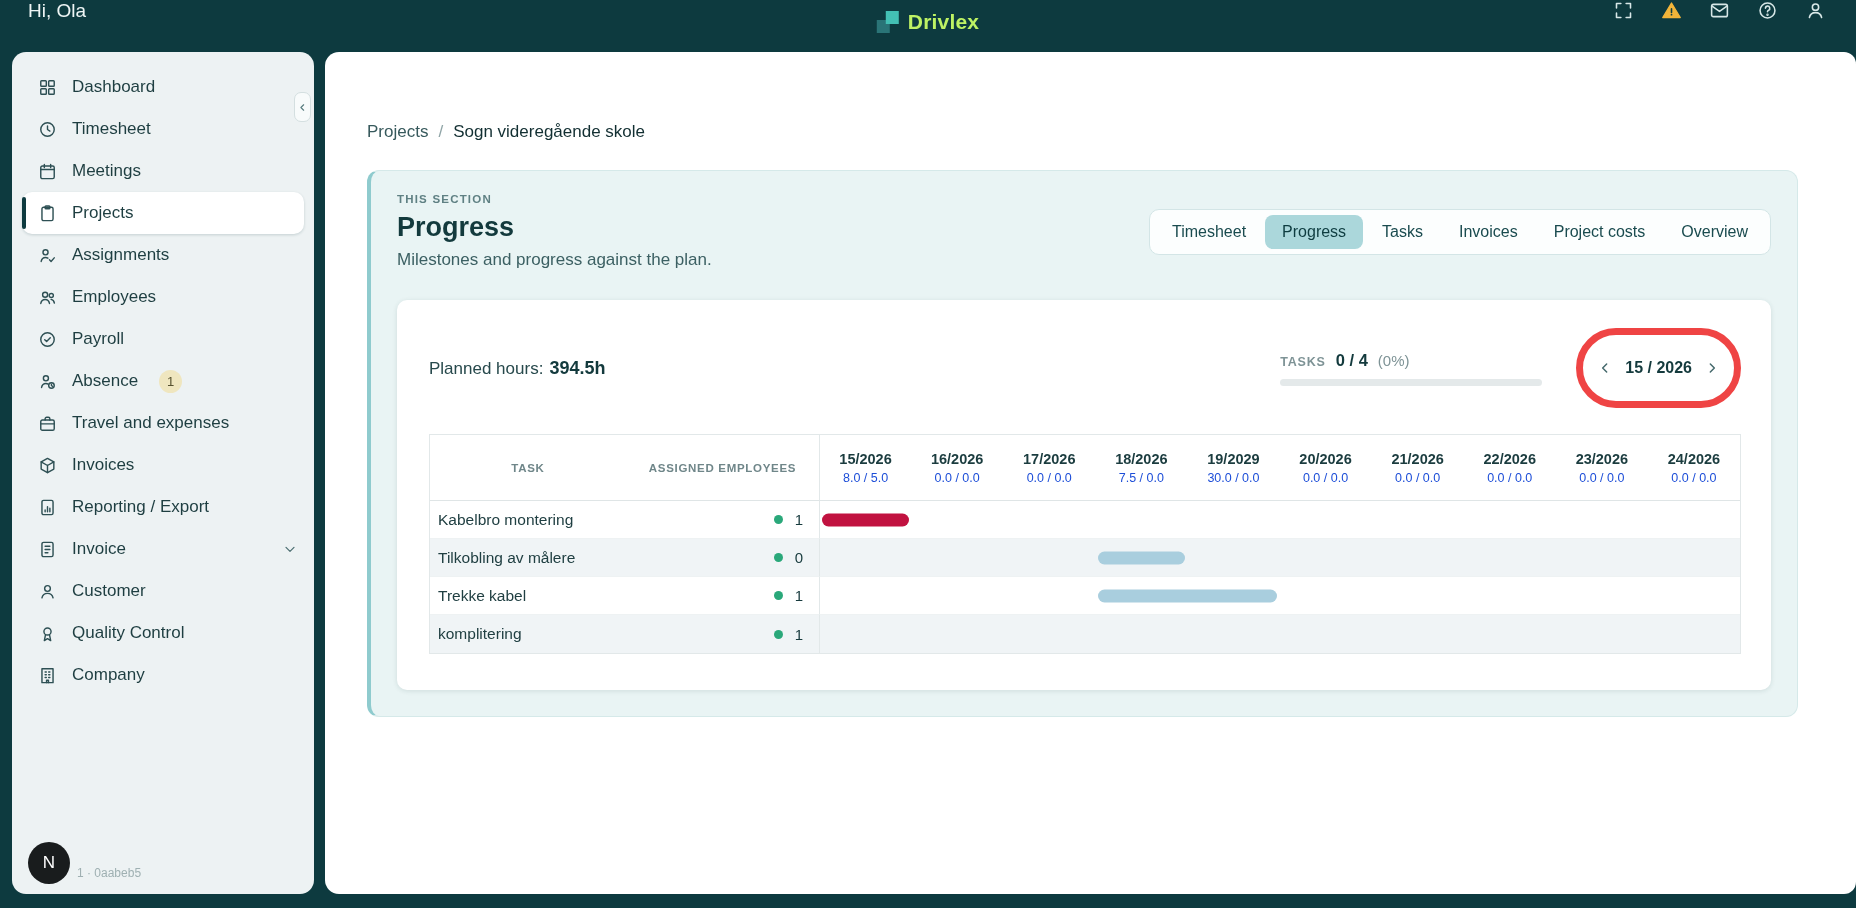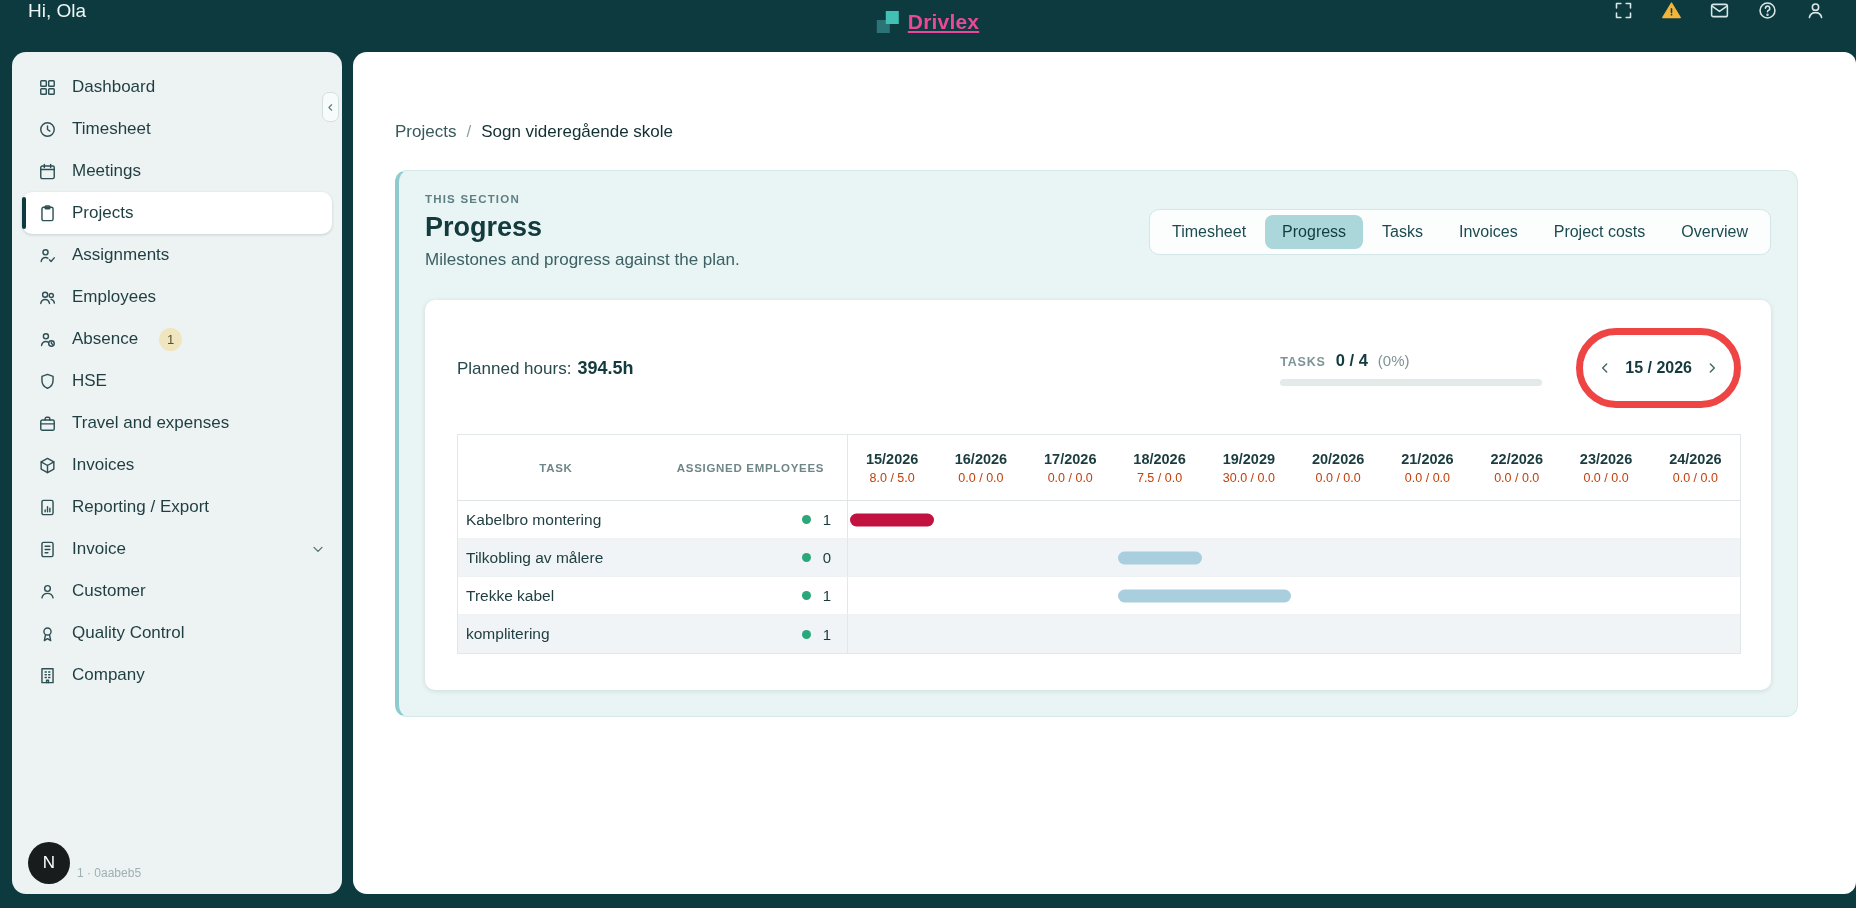--- a/index.html
+++ b/index.html
@@ -12,30 +12,30 @@
   }
   .screen { width:1856px; height:908px; display:flex; flex-direction:column; }
 
   
   .topbar { height:44px; flex-shrink:0; display:flex; align-items:flex-start; padding:0 30px 0 28px; color:#e9f2f2; position:relative; }
   .greeting { font-size:19px; color:#eef5f5; }
   .brand { position:absolute; left:50%; top:50%; transform:translate(-50%,-50%); display:flex; align-items:center; gap:9px; }
   .logo-mark { width:22px; height:22px; position:relative; }
   .logo-sq1 { position:absolute; left:0; bottom:0; width:13px; height:13px; background:#2a7477; }
   .logo-sq2 { position:absolute; right:0; top:0; width:13px; height:13px; background:#43c0b4; }
-  .brand-name { font-size:21px; font-weight:700; color:#ec4899; letter-spacing:.2px;text-decoration:underline; }
+  .brand-name { font-size:21px; font-weight:700; color:#bef264; letter-spacing:.2px; }
   .topbar-actions { margin-left:auto; display:flex; align-items:center; gap:27px; }
   .tb-icon { width:21px; height:21px; color:#d7e7e7; cursor:pointer; display:inline-flex; }
   .tb-icon svg { width:100%; height:100%; }
 
   
   .app-body { display:flex; height:850px; padding:8px 0 0 12px; gap:11px; }
 
   
-  .sidebar { width:330px; flex-shrink:0; background:#edf2f3; border-radius:14px; position:relative; }
+  .sidebar { width:302px; flex-shrink:0; background:#edf2f3; border-radius:14px; position:relative; }
   .side-nav { padding-top:14px; }
   .side-item { display:flex; align-items:center; gap:15px; height:42px; padding:0 16px 0 26px; font-size:17px; color:#1e3e41; cursor:pointer; position:relative; }
   .side-item .icon { width:19px; height:19px; color:#2e5054; flex-shrink:0; display:inline-flex; }
   .icon svg { width:100%; height:100%; }
   .side-item.active { background:#fff; margin:0 10px; padding:0 10px 0 16px; border-radius:10px; box-shadow:0 1px 3px rgba(13,58,63,.18); }
   .side-item.active::before { content:''; position:absolute; left:0; top:5px; bottom:5px; width:4px; background:#0d3a3f; border-radius:4px; }
   .side-label { white-space:nowrap; }
   .side-badge { margin-left:6px; min-width:23px; height:23px; padding:0 6px; border-radius:999px; background:#efe6bf; color:#56512f; font-size:13px; display:flex; align-items:center; justify-content:center; }
   .side-item .chev { margin-left:auto; width:16px; height:16px; color:#4b6e71; display:inline-flex; }
   .collapse-btn { position:absolute; top:40px; right:3px; width:17px; height:30px; background:#f8fbfb; border:1px solid #d4dfe0; border-radius:7px; display:flex; align-items:center; justify-content:center; color:#567a7d; cursor:pointer; }
@@ -74,21 +74,21 @@
   .week-nav { display:flex; align-items:center; gap:2px; border:7px solid #ef4444; border-radius:999px; padding:19px 8px; }
   .wn-btn { width:28px; height:28px; display:flex; align-items:center; justify-content:center; color:#44686b; cursor:pointer; }
   .wn-btn svg { width:16px; height:16px; }
   .wn-label { font-size:16px; font-weight:600; color:#143a3d; padding:0 4px; white-space:nowrap; }
 
   
   .gantt { margin-top:26px; display:grid; grid-template-columns:196px 193px repeat(10, 1fr); border:1px solid #e2e8e9; }
   .th { display:flex; flex-direction:column; align-items:center; justify-content:center; min-height:66px; border-bottom:1px solid #dfe5e6; }
   .hdr-label { font-size:11.5px; letter-spacing:.7px; color:#6f8689; font-weight:700; }
   .week-label { font-size:14.5px; font-weight:700; color:#1b3c3f; }
-  .week-hours { font-size:12.5px; color:#c2410c; margin-top:4px; }
+  .week-hours { font-size:12.5px; color:#1d4ed8; margin-top:4px; }
   .bl { border-left:1px solid #e2e8e9; }
   .g-cell { min-height:38px; display:flex; align-items:center; border-bottom:1px solid #eef2f3; }
   .g-cell.lastrow { border-bottom:none; }
   .cell-task { padding-left:8px; font-size:15.5px; color:#203f42; }
   .cell-assigned { justify-content:flex-end; padding-right:16px; gap:12px; }
   .dot { width:9px; height:9px; border-radius:50%; flex-shrink:0; }
   .assigned-count { font-size:15px; color:#173a3d; }
   .cell-weeks { grid-column:3 / -1; position:relative; }
   .gbar { position:absolute; top:50%; transform:translateY(-50%); height:13px; border-radius:999px; }
   .stripe { background:#f0f4f6; }
@@ -201,36 +201,37 @@
                 <path d="M3.5 19.5c.6-3.2 2.9-5 5.5-5s4.9 1.8 5.5 5"></path>
                 <circle cx="16.8" cy="9.5" r="2.6"></circle>
                 <path d="M16.5 14.4c2.2.3 3.7 1.8 4.2 4.6"></path>
               </svg>
             </span>
             <span class="side-label">Employees</span>
           </div>
           <div class="side-item">
             <span class="icon">
               <svg viewBox="0 0 24 24" fill="none" stroke="currentColor" stroke-width="1.8" stroke-linecap="round" stroke-linejoin="round">
+                <circle cx="12" cy="12" r="8.5"></circle>
+                <path d="M8.5 12.2l2.4 2.4 4.6-4.8"></path>
+              </svg>
+            </span>
+            <span class="side-label">Payroll</span>
+          </div>
+          <div class="side-item">
+            <span class="icon">
+              <svg viewBox="0 0 24 24" fill="none" stroke="currentColor" stroke-width="1.8" stroke-linecap="round" stroke-linejoin="round">
                 <circle cx="10" cy="8" r="3.2"></circle>
                 <path d="M4.5 19.5c.6-3.2 2.9-5 5.5-5 1 0 2 .2 2.8.7"></path>
                 <circle cx="17" cy="17" r="3.5"></circle>
                 <path d="M17 15.5V17l1.2 1"></path>
               </svg>
             </span>
             <span class="side-label">Absence</span>
             <span class="side-badge">1</span>
-          </div>
-          <div class="side-item">
-            <span class="icon">
-              <svg viewBox="0 0 24 24" fill="none" stroke="currentColor" stroke-width="1.8" stroke-linecap="round" stroke-linejoin="round">
-                <path d="M12 3l7 2.5v5.2c0 4.3-2.9 8.2-7 9.8-4.1-1.6-7-5.5-7-9.8V5.5z"></path>
-              </svg>
-            </span>
-            <span class="side-label">HSE</span>
           </div>
           <div class="side-item">
             <span class="icon">
               <svg viewBox="0 0 24 24" fill="none" stroke="currentColor" stroke-width="1.8" stroke-linecap="round" stroke-linejoin="round">
                 <rect x="3.5" y="7.5" width="17" height="13" rx="2"></rect>
                 <path d="M9 7.5V6a2 2 0 0 1 2-2h2a2 2 0 0 1 2 2v1.5M3.5 12.5h17"></path>
               </svg>
             </span>
             <span class="side-label">Travel and expenses</span>
           </div>

